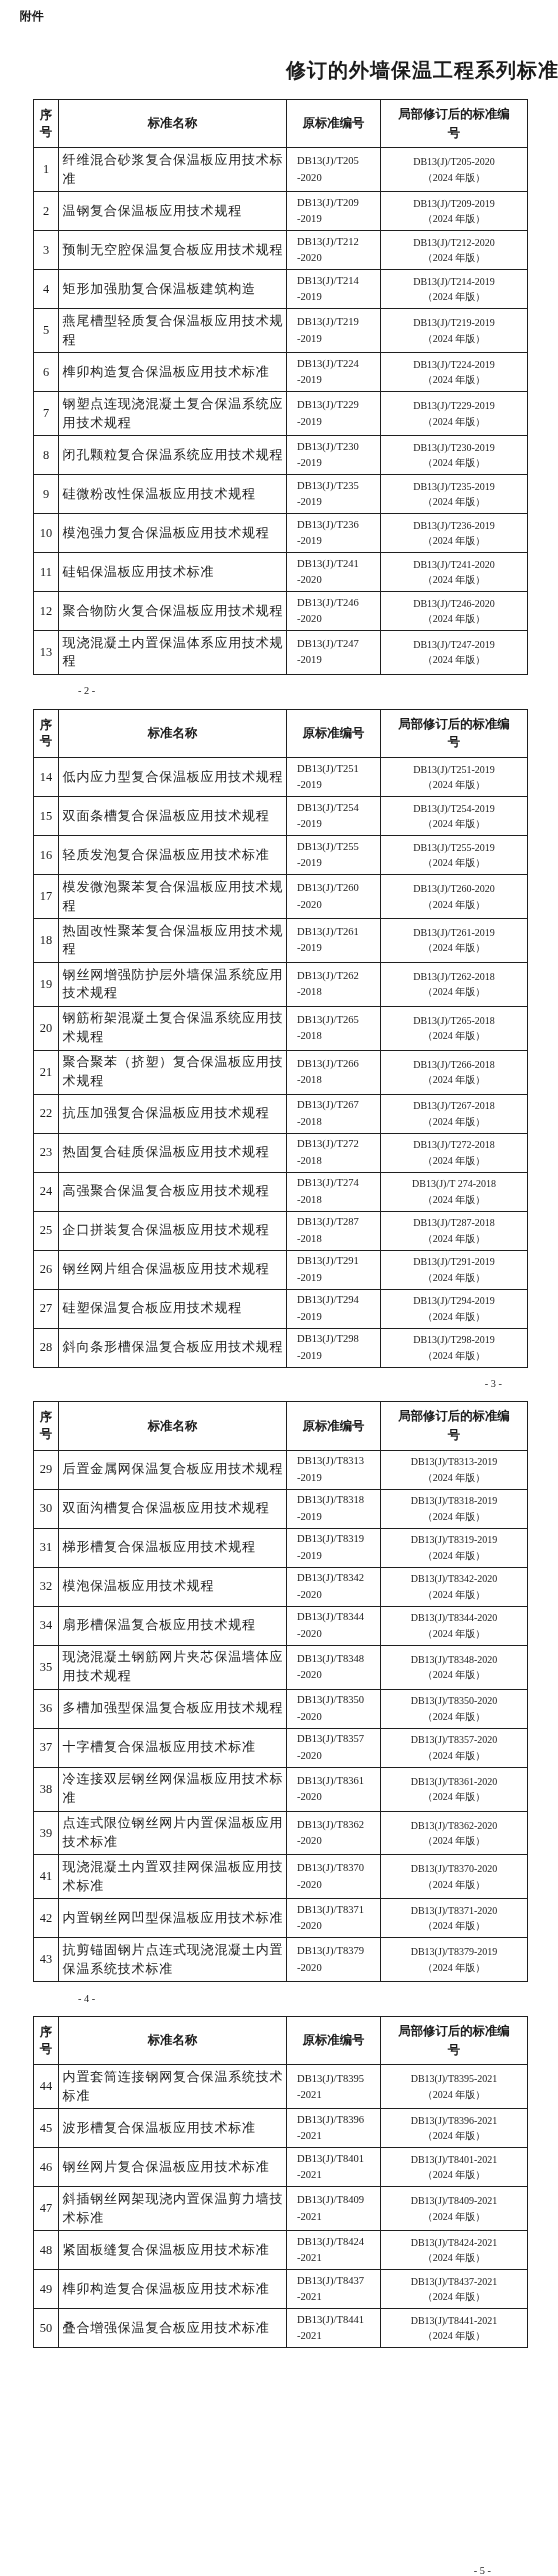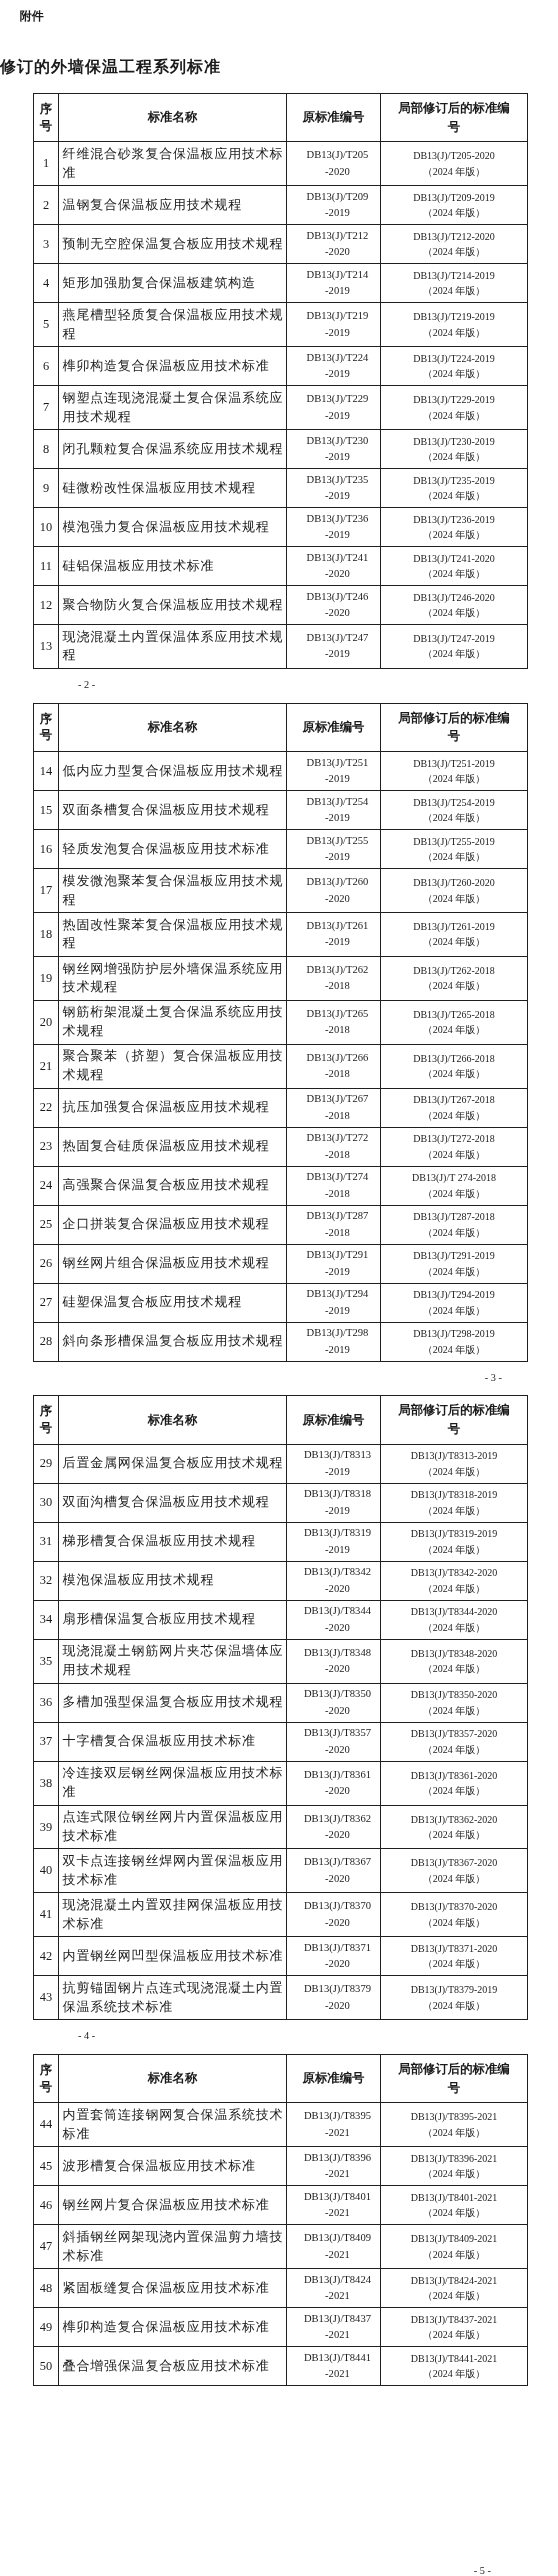--- a/index.html
+++ b/index.html
@@ -6,42 +6,42 @@
   body{
     width:559px;height:2576px;position:relative;overflow:hidden;
     background:#ffffff;color:#1b1b1b;
     font-family:"Liberation Serif","DejaVu Serif",serif;
   }
   .attachment{
     font-size:12px;font-weight:bold;
     padding:8.3px 0 0 19.7px;
   }
   .doc-title{
-    text-align:left;font-size:16px;font-weight:bold;
+    text-align:right;font-size:20px;font-weight:bold;
     margin-top:32px;margin-bottom:14.5px;letter-spacing:1px;
   }
   table.std-table{
     border-collapse:collapse;table-layout:fixed;
     width:494px;margin-left:33px;font-family:Liberation Serif, serif;
   }
   .c-no{width:25px;}
   .c-name{width:228px;}
   .c-old{width:94px;}
   .c-new{width:147px;}
   th,td{border:1px solid #1f1f1f;vertical-align:middle;}
   th{
     font-size:12.4px;font-weight:bold;text-align:center;
     padding:5.2px 2.1px;height:35px;
   }
   .hno{max-width:14.5px;margin:0 auto;line-height:1.35;}
   .hnew{max-width:118px;margin:0 auto;line-height:1.5;}
   td{height:32px;padding:2.6px 2.1px;}
   td.col-no{text-align:center;font-size:12.4px;}
   td.col-name{font-size:13px;line-height:1.45;letter-spacing:0.8px;padding-left:3.6px;padding-right:2.6px;}
-  td.col-old{text-align:center;font-size:10.6px;line-height:1.55;padding-left:10px;}
+  td.col-old{font-size:10.6px;line-height:1.55;padding-left:10px;}
   td.col-new{text-align:center;font-size:10px;line-height:1.55;margin-left:12px;}
   .marker{font-size:10.3px;margin:10.3px 0 12.4px 0;}
   .marker.left{margin-left:78px;}
   .marker.right{text-align:right;margin-right:57px;}
   .marker-bottom{
     position:absolute;top:2563px;left:0;width:491px;
     text-align:right;font-size:10.3px;line-height:15.5px;
   }
 </style>
 </head>
@@ -724,36 +724,20 @@
           <div>DB13(J)/T8362</div>
           <div>-2020</div>
         </td>
         <td class="col-new">
           <div>DB13(J)/T8362-2020</div>
           <div>（2024 年版）</div>
         </td>
       </tr>
       <tr>
         <td class="col-no">
-          <div>40</div>
-        </td>
-        <td class="col-name">
-          <div>双卡点连接钢丝焊网内置保温板应用技术标准</div>
-        </td>
-        <td class="col-old">
-          <div>DB13(J)/T8367</div>
-          <div>-2020</div>
-        </td>
-        <td class="col-new">
-          <div>DB13(J)/T8367-2020</div>
-          <div>（2024 年版）</div>
-        </td>
-      </tr>
-      <tr>
-        <td class="col-no">
           <div>41</div>
         </td>
         <td class="col-name">
           <div>现浇混凝土内置双挂网保温板应用技术标准</div>
         </td>
         <td class="col-old">
           <div>DB13(J)/T8370</div>
           <div>-2020</div>
         </td>
         <td class="col-new">

